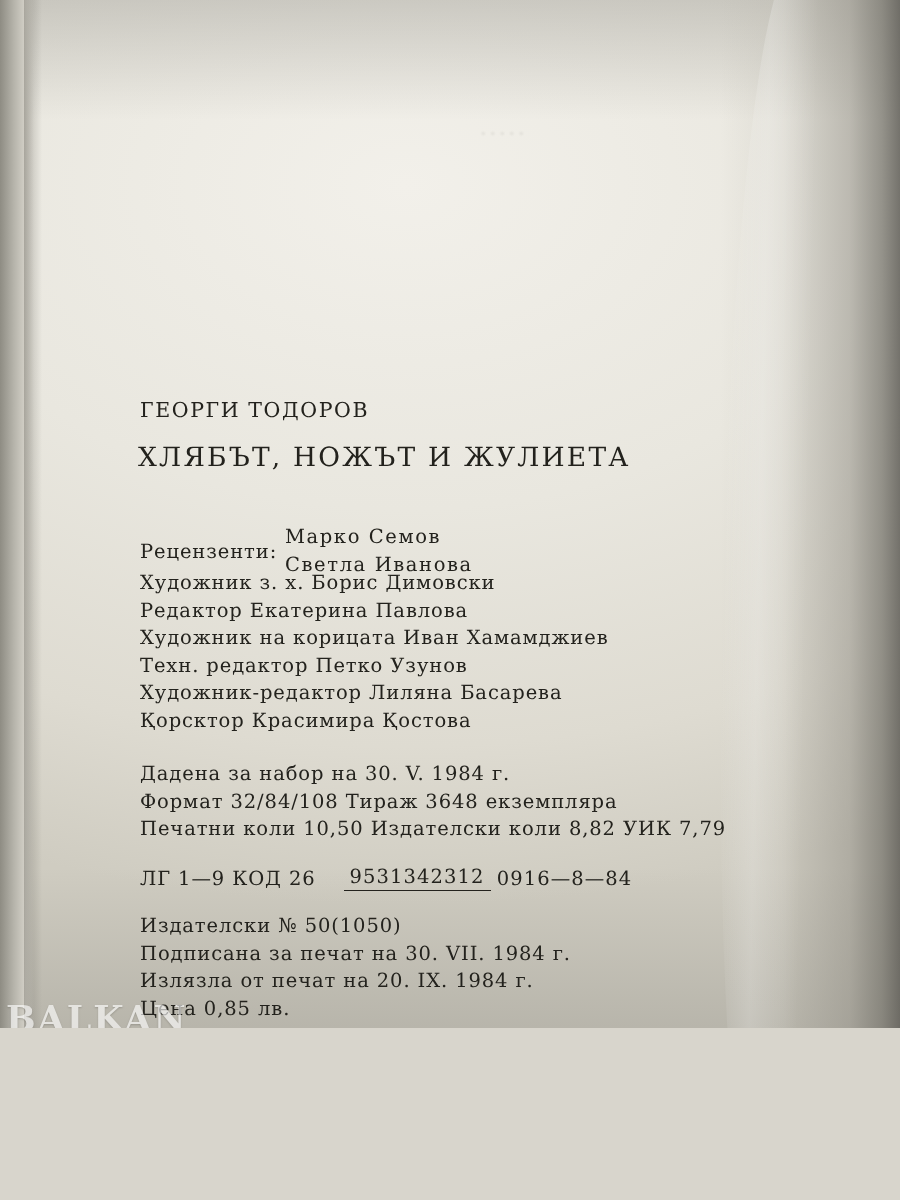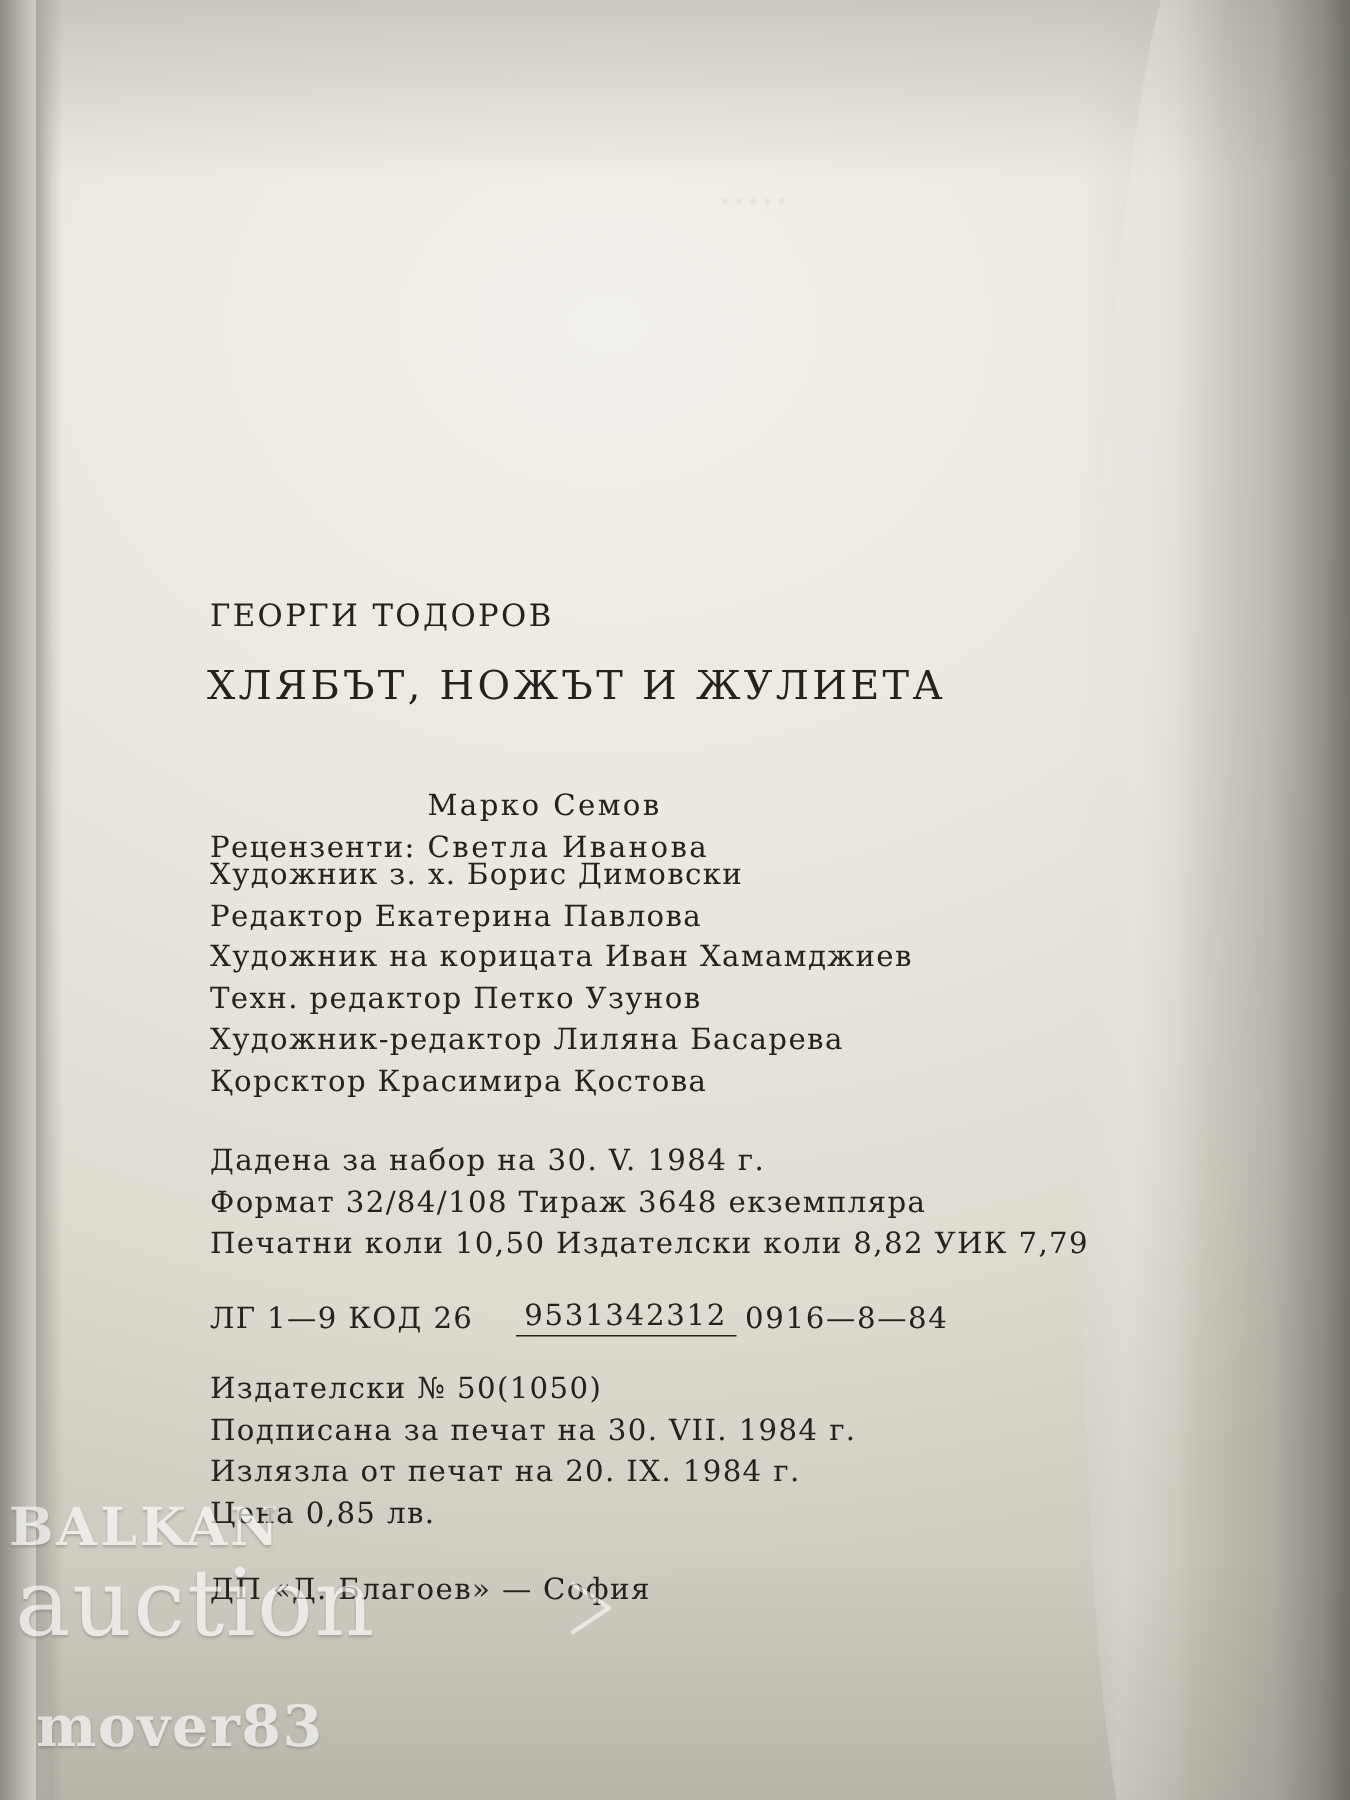--- a/index.html
+++ b/index.html
@@ -9,21 +9,21 @@
   body {
     width: 900px;
     height: 1200px;
     overflow: hidden;
     font-family: "Liberation Serif", serif;
     background: #d8d5cc;
   }
   .page {
     position: relative;
     width: 900px;
-    height: 1200px;
+    height: 1028px;
     overflow: hidden;
   }
   
   .paper {
     position: absolute;
     inset: 0;
     background:
       radial-gradient(ellipse 120% 70% at 45% 18%, #f2f0ea 0%, #e9e7df 45%, #dedbd1 78%, #cfccc1 100%);
   }
   
@@ -104,21 +104,21 @@
     letter-spacing: 0.9px;
   }
   .reviewers {
     position: relative;
     height: 56px;
     margin-bottom: 2px;
   }
   .reviewers .label {
     position: absolute;
     left: 0;
-    top: 40px;
+    top: 27px;
     white-space: nowrap;
   }
   .reviewers .names {
     position: absolute;
     left: 145px;
     top: 12px;
   }
   .reviewers .names div {
     white-space: nowrap;
     letter-spacing: 1.6px;

